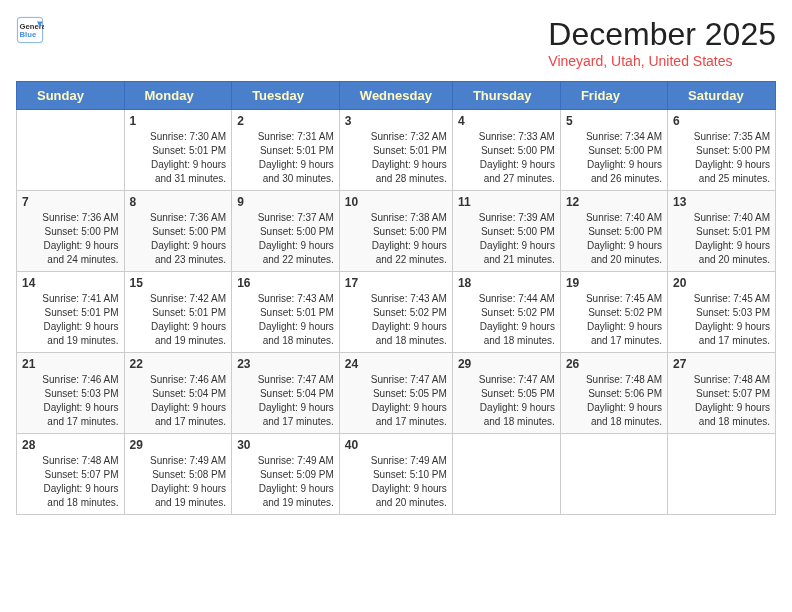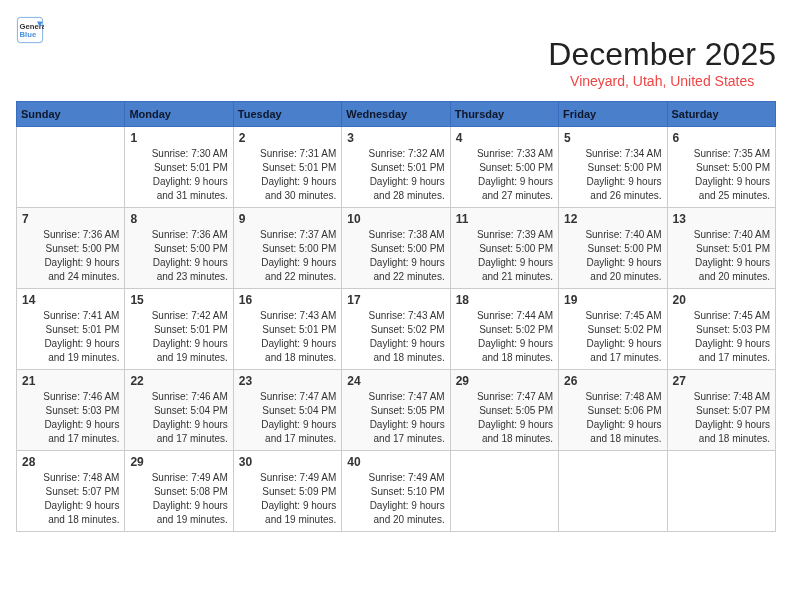--- a/index.html
+++ b/index.html
@@ -19,42 +19,41 @@
     .logo {
       display: flex;
       align-items: center;
       gap: 4px;
     }
     .logo-icon {
       width: 28px;
       height: 28px;
     }
     .title-area {
-      text-align: center;
-      margin-top: 20px;
+      text-align: left;
     }
     .month-title {
       font-size: 32px;
       font-weight: normal;
       color: #222;
     }
     .location-title {
       font-size: 14px;
       color: #ef4444;
     }
     table {
       width: 100%;
       border-collapse: collapse;
       border: 1px solid #ccc;
     }
     th {
       background-color: #4a7fcb;
-      color: #0f172a;
-      font-size: 11px;
-      padding: 6px 4px;
+      color: #fef9c3;
+      font-size: 13px;
+      padding: 6px 20px;
       text-align: left;
       border: 1px solid #3a6bbf;
     }
     td {
       vertical-align: top;
       padding: 4px 5px;
       border: 1px solid #ccc;
       font-size: 10.5px;
       color: #333;
       min-height: 80px;

